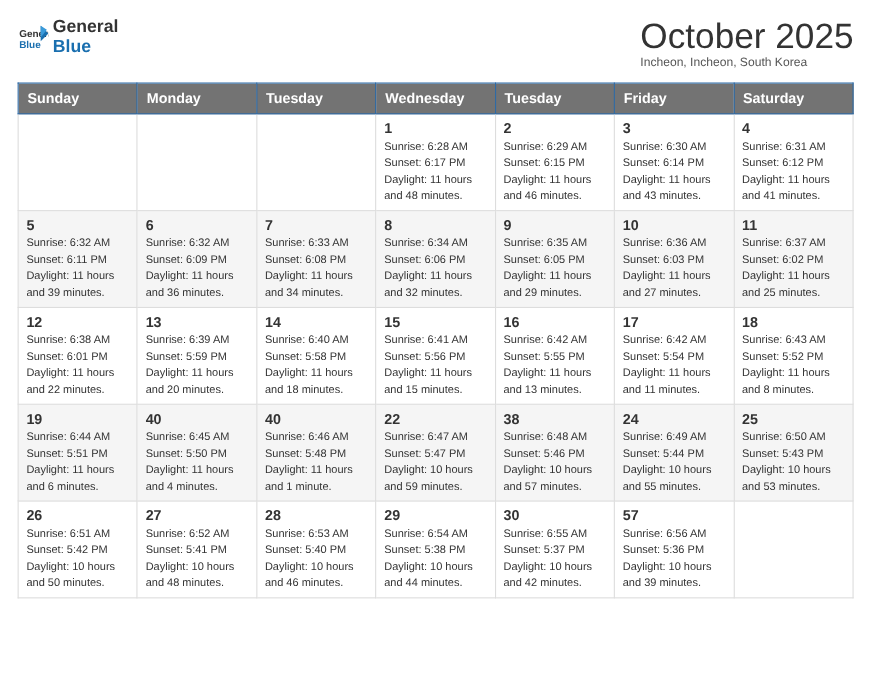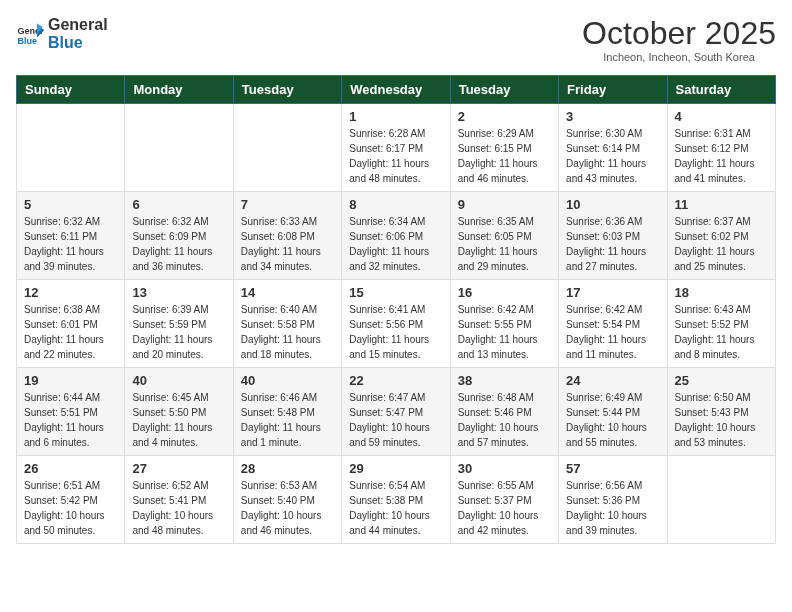--- a/index.html
+++ b/index.html
@@ -19,39 +19,39 @@
     .logo {
       display: flex;
       align-items: center;
       gap: 4px;
     }
     .logo-icon {
       width: 28px;
       height: 28px;
     }
     .title-area {
-      text-align: center;
+      text-align: left;
     }
     .month-title {
       font-size: 32px;
       font-weight: normal;
       color: #333;
       line-height: 1.1;
     }
     .location-title {
       font-size: 11px;
       color: #555;
     }
     .calendar-table {
       width: 100%;
       border-collapse: collapse;
       border: 1px solid #ccc;
     }
     .calendar-table th {
-      background-color: #14532d;
+      background-color: #737373;
       color: #fff;
       text-align: left;
       padding: 6px 8px;
       font-size: 13px;
       border: 1px solid #2e6aa5;
     }
     .calendar-table td {
       vertical-align: top;
       padding: 5px 7px;
       border: 1px solid #ddd;

